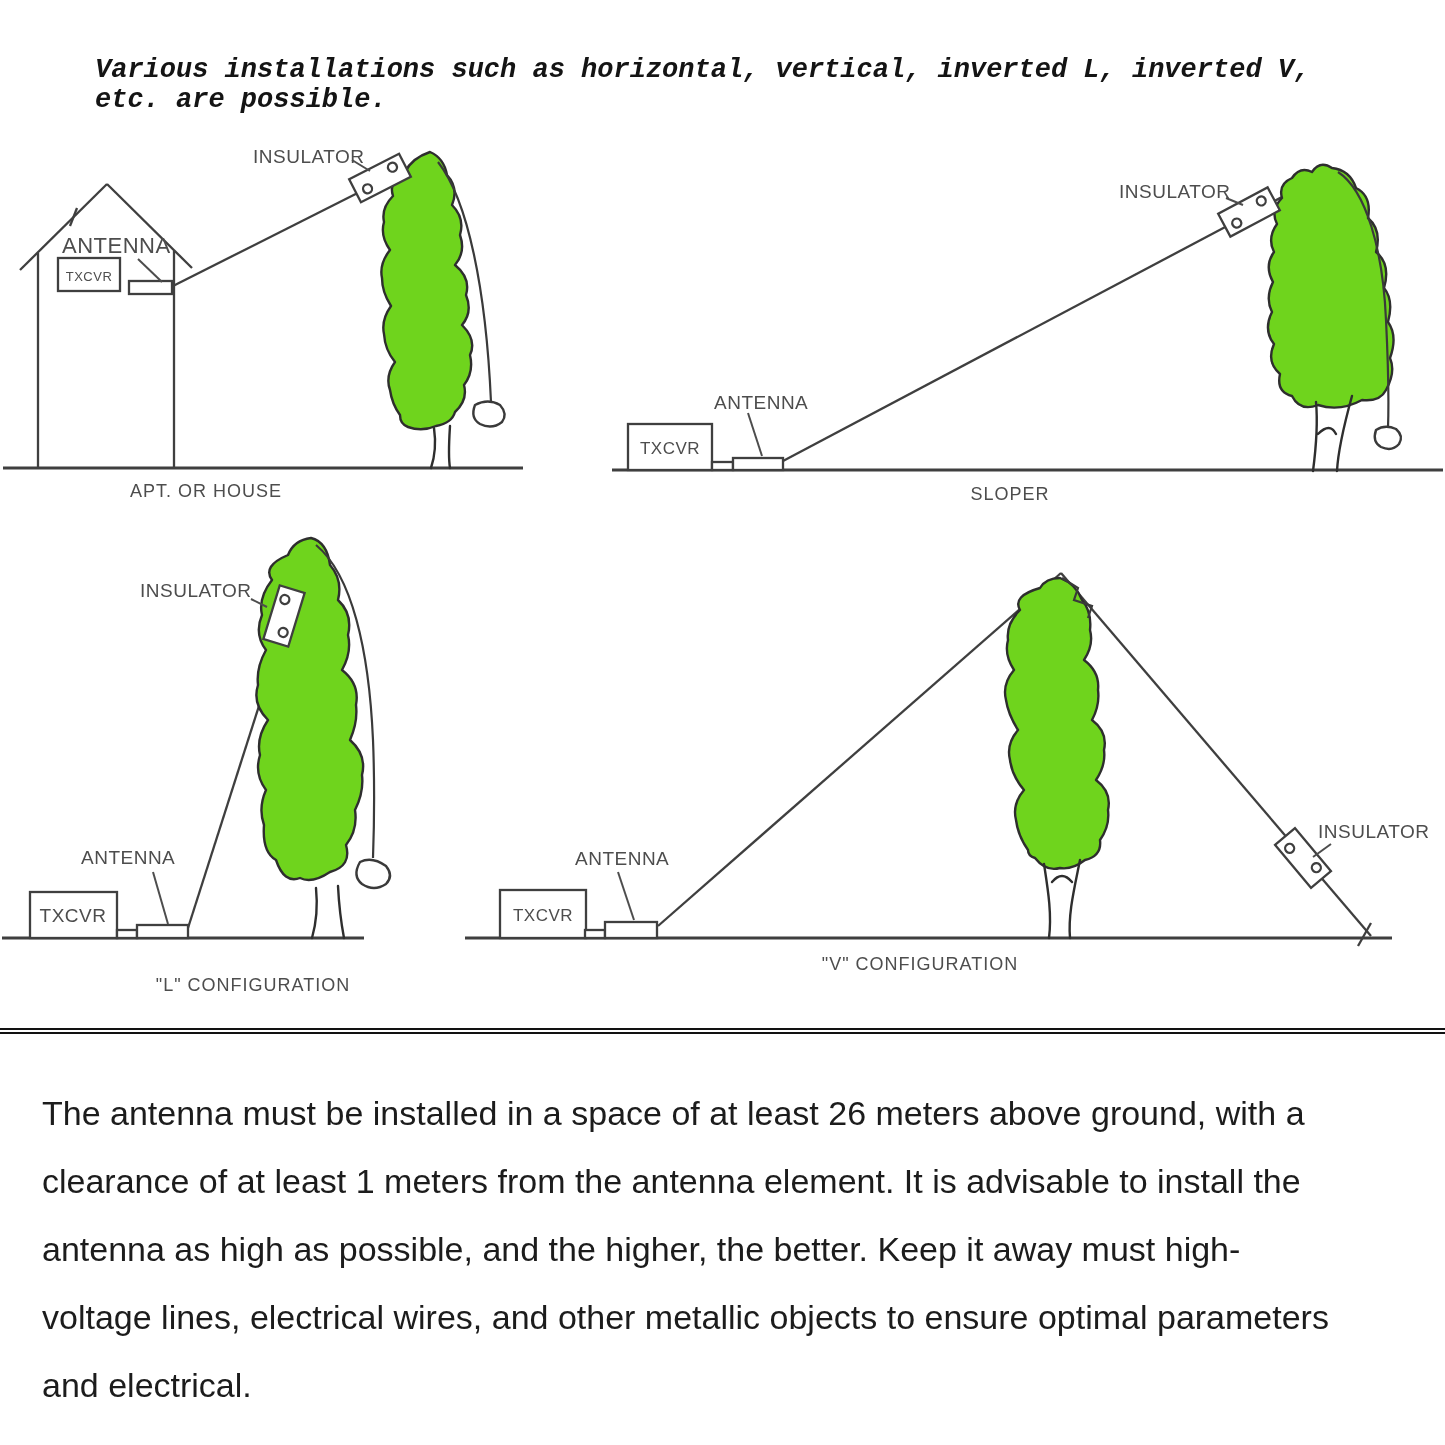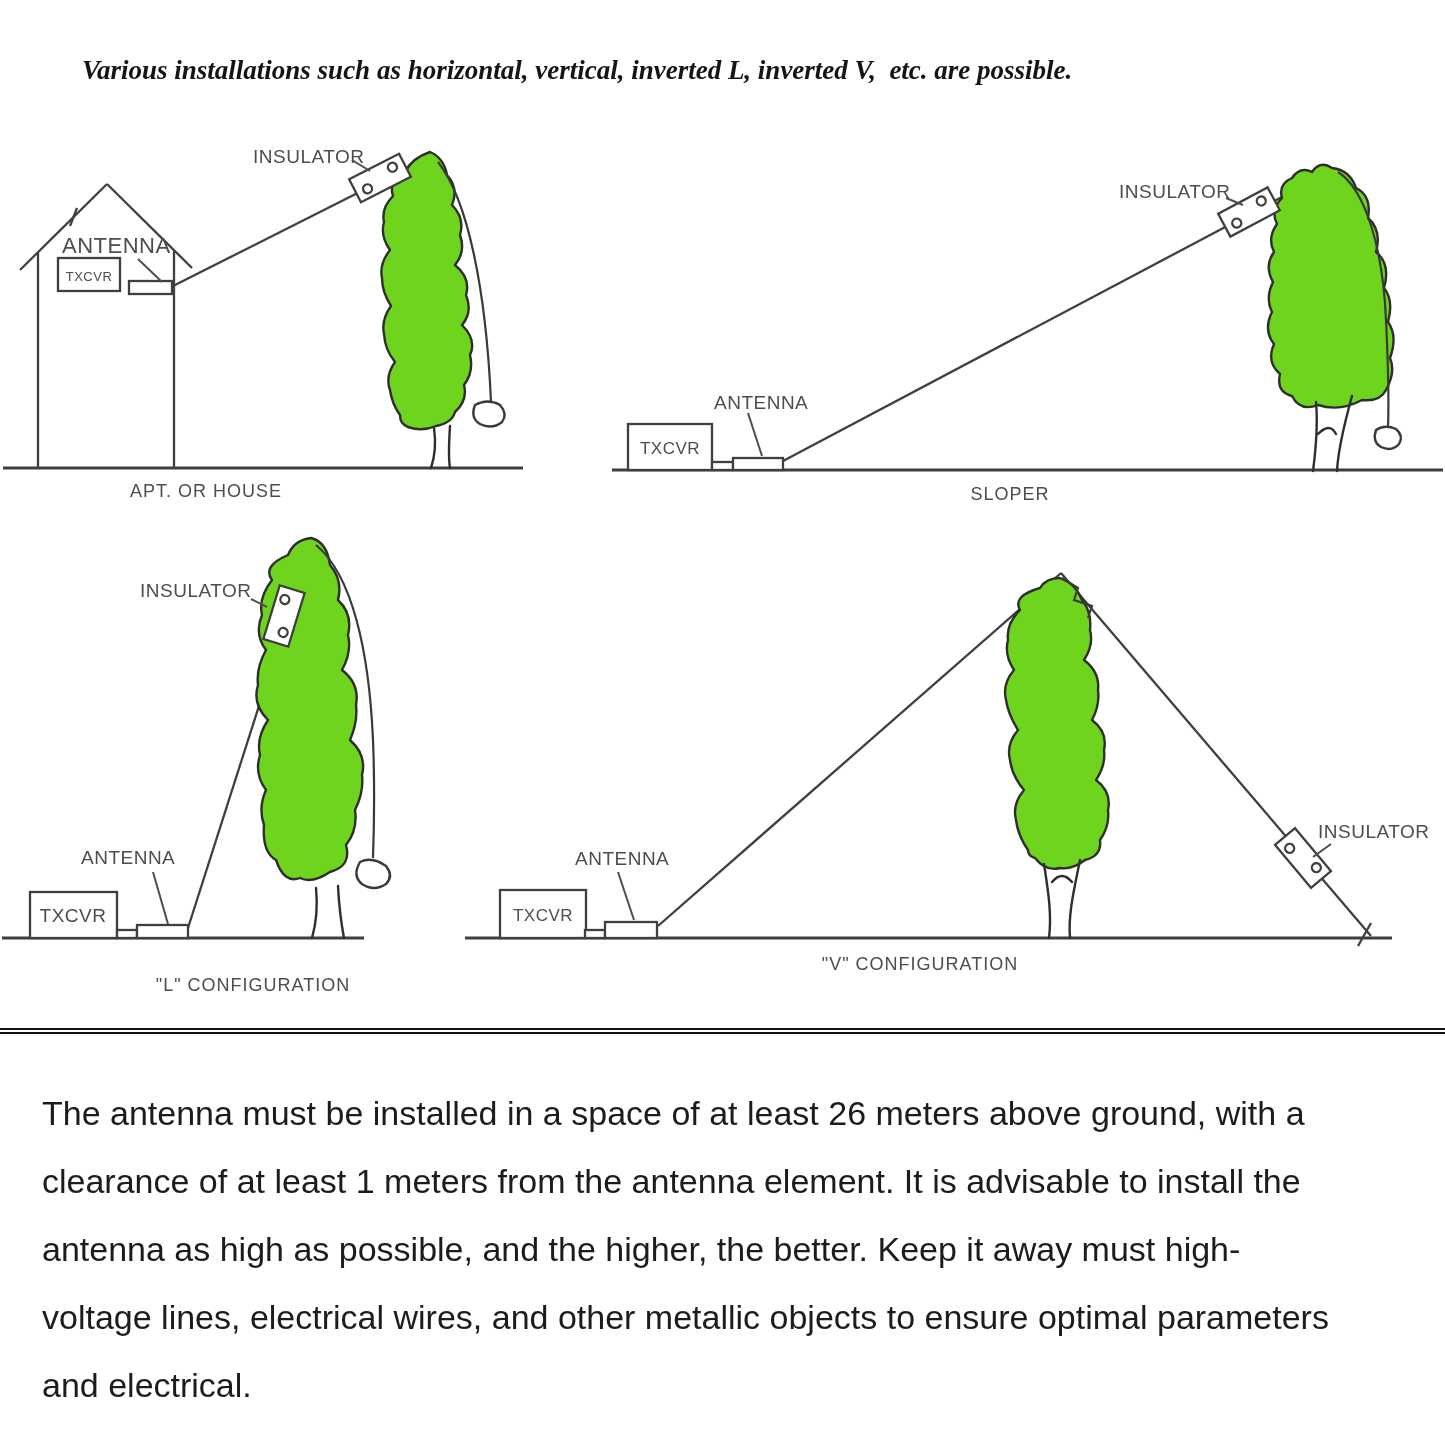--- a/index.html
+++ b/index.html
@@ -1,19 +1,19 @@
 <!DOCTYPE html>
 <html style="--tree-fill: #6fd41d; --outline: #3f3f3f; --label-text: #4d4d4d; --divider: #121212; --body-text: #1c1c1c;"><head>
 <meta charset="utf-8">
 <style>
   html,body{margin:0;padding:0;background:#ffffff;}
   #page{position:relative;width:1445px;height:1445px;background:#fff;overflow:hidden;
         font-family:"Liberation Sans",sans-serif;}
-  #title{position:absolute;left:82px;top:55px;width:1260px;
-         font-family:Liberation Serif, serif;
+  #title{position:absolute;left:95px;top:55px;width:1260px;
+         font-family:Liberation Mono, monospace;
          font-size:27px;font-weight:bold;font-style:italic;color:#141414;
          white-space:pre-wrap;letter-spacing:0px;}
   svg{position:absolute;left:0;top:0;}
   .wire{stroke:var(--outline);stroke-width:2.3;fill:none;}
   .ground{stroke:var(--outline);stroke-width:2.8;fill:none;}
   .struct{stroke:var(--outline);stroke-width:2.3;fill:none;}
   .box{fill:#ffffff;stroke:var(--outline);stroke-width:2.3;}
   .tree{fill:var(--tree-fill);stroke:#2e2e2e;stroke-width:2.4;stroke-linejoin:round;}
   .trunk{fill:none;stroke:#2e2e2e;stroke-width:2.4;stroke-linecap:round;}
   .rope{fill:none;stroke:#3a3a3a;stroke-width:2.2;}

